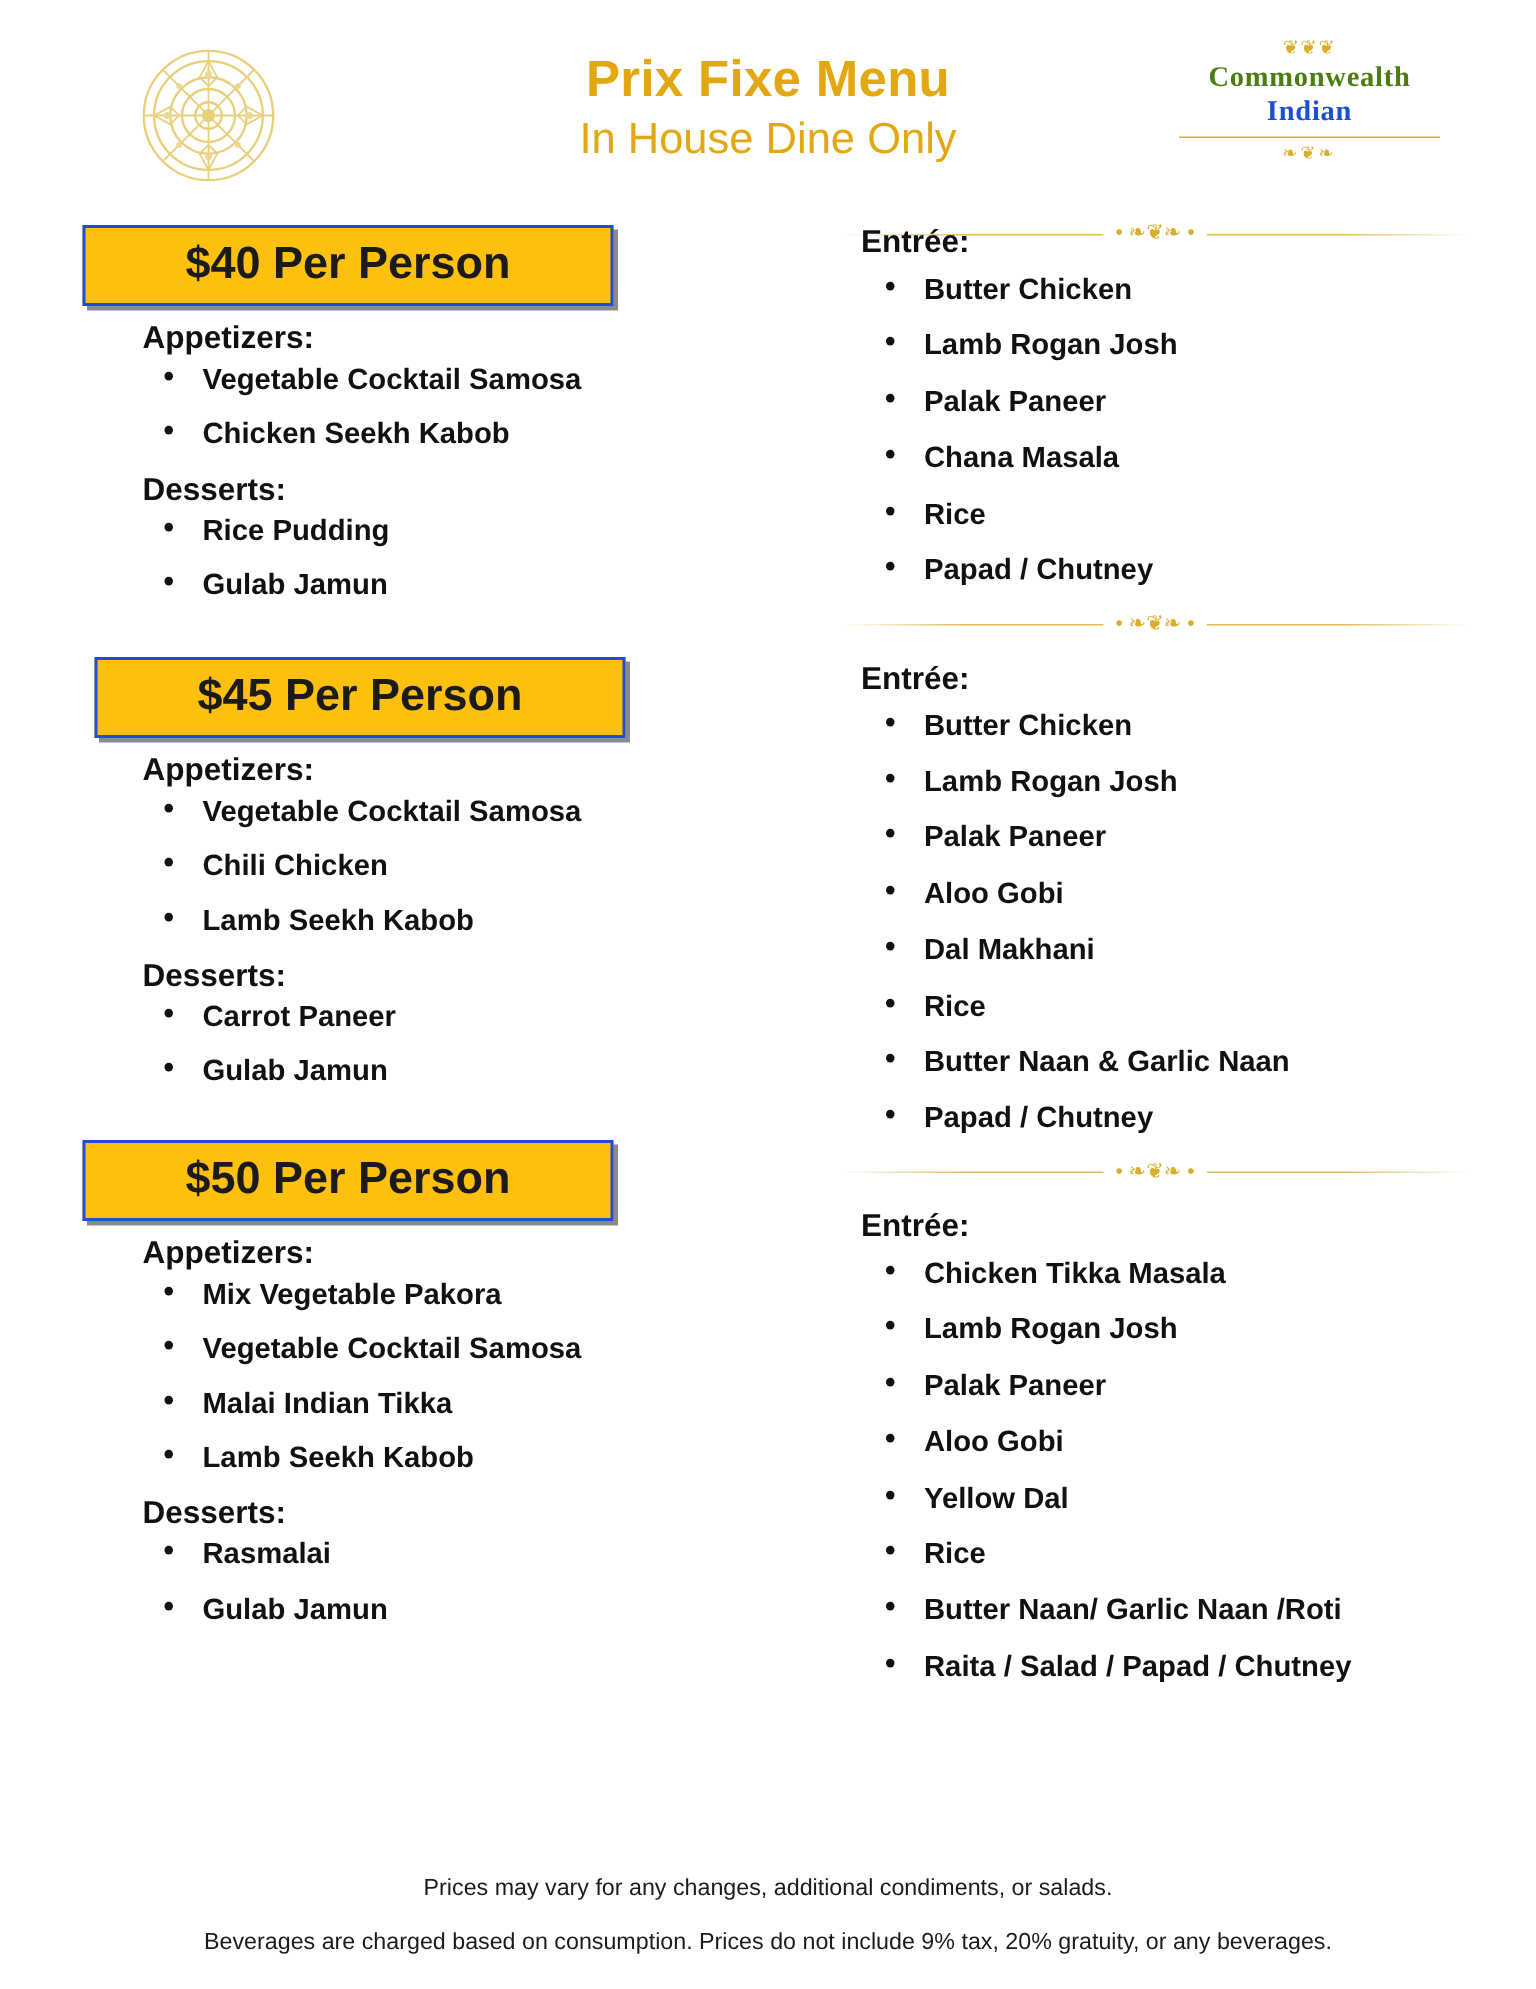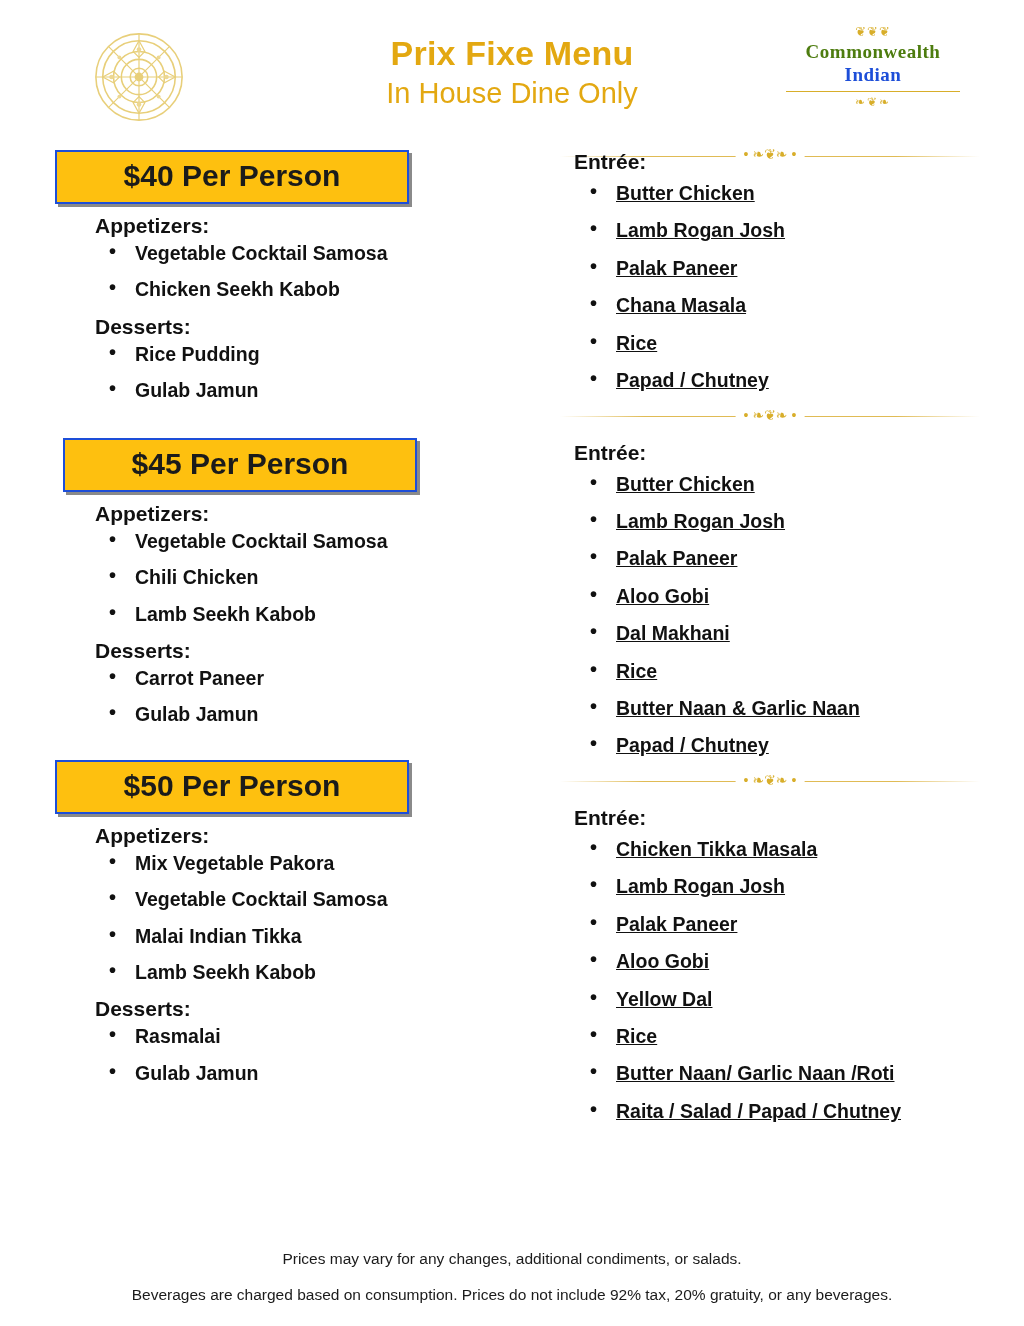--- a/index.html
+++ b/index.html
@@ -174,21 +174,20 @@
     padding: 0;
   }
   ul.entree li {
     position: relative;
     font-size: 19.5px;
     font-weight: bold;
     color: #111;
     padding-left: 32px;
     margin: 0 0 15px 0;
     line-height: 1.15;
-    text-decoration: underline;
   }
   ul.entree li:before {
     content: "\2022";
     position: absolute;
     left: 6px;
     top: -2px;
     font-size: 20px;
     color: #111;
   }
 
@@ -420,14 +419,14 @@
         <li>Rice</li>
         <li>Butter Naan/ Garlic Naan /Roti</li>
         <li>Raita / Salad / Papad / Chutney</li>
       </ul>
     </div>
   </div>
 </div>
 
 <div class="footer">
   <div class="note">Prices may vary for any changes, additional condiments, or salads.</div>
-  <div class="note last">Beverages are charged based on consumption. Prices do not include 92% tax, 20% gratuity, or any beverages.</div>
+  <div class="note last">Beverages are charged based on consumption. Prices do not include 9% tax, 20% gratuity, or any beverages.</div>
 </div>
 
 </body></html>

